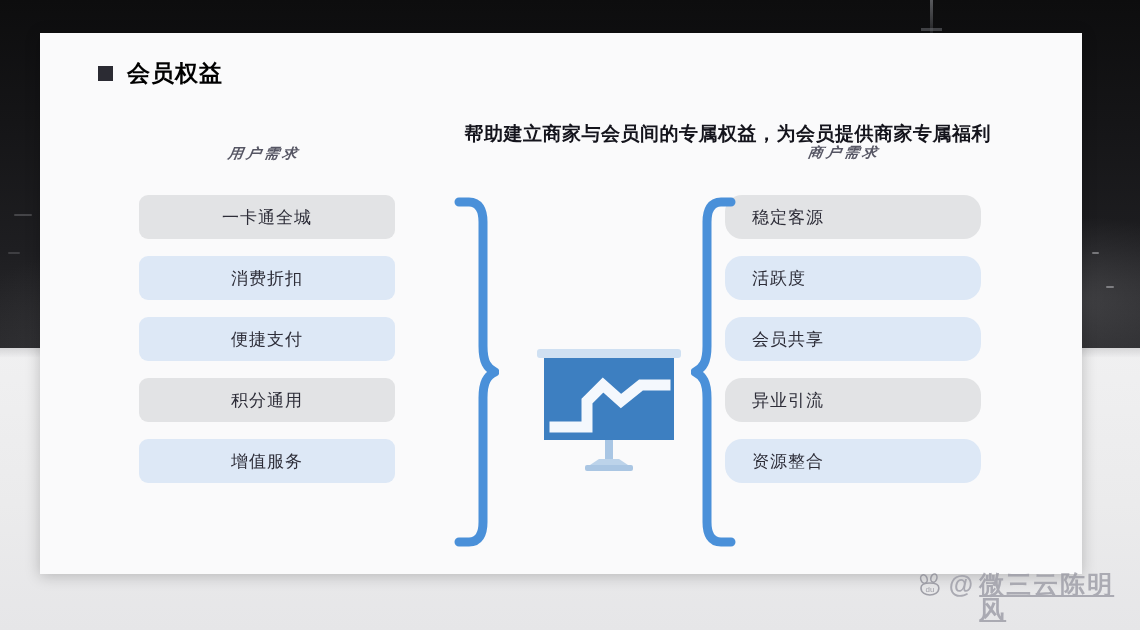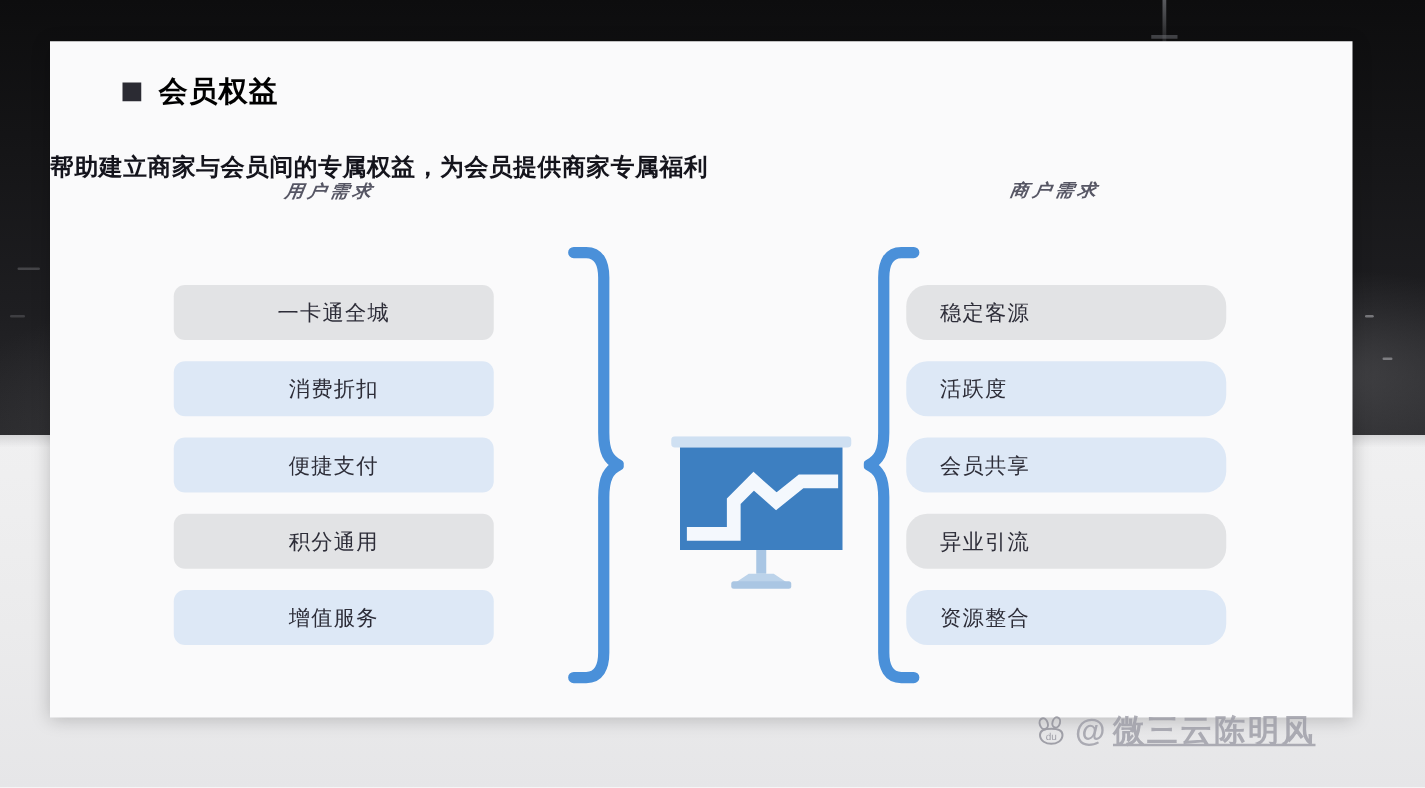--- a/index.html
+++ b/index.html
@@ -65,41 +65,41 @@
   .bullet{
     width:15px; height:15px; background:#2b2b33; display:block;
   }
   .heading-text{
     font-size:23px; font-weight:bold; color:#000000;
     letter-spacing:1px;
   }
 
   .subtitle{
     position:absolute; left:0; top:88px; width:951px;
-    text-align:left;
+    text-align:right;
     font-size:19px; font-weight:bold; color:#14141c;
     letter-spacing:.5px;
   }
 
   
   .hand{
     position:absolute;
     font-family:"DejaVu Serif",serif;
     font-size:15px; font-weight:bold;
     color:#3a3a4a;
     font-style:italic;
     letter-spacing:3px;
     transform:skewX(-8deg) scaleY(.92);
     opacity:.85;
   }
   .hand.left{ left:188px; top:111px; }
   .hand.right{ left:768px; top:110px; }
 
   
-  .col{ position:absolute; width:256px;margin-top:33px; }
+  .col{ position:absolute; width:256px; }
   .col.left{ left:99px; top:162px; }
   .col.right{ left:685px; top:162px; }
 
   .pill{
     height:44px; border-radius:9px;
     display:flex; align-items:center;
     font-size:17px; color:#2d2d38;
     margin-bottom:17px;
     letter-spacing:1px;
   }
@@ -184,21 +184,21 @@
 
       <path d="M26 78 H58 V52 L74 36 L92 52 L112 36 H136" fill="none" stroke="#f4f8fd" stroke-width="11" stroke-linecap="square" stroke-linejoin="miter"></path>
 
       <rect x="76" y="91" width="8" height="19" fill="#a9c6e4"></rect>
       <path d="M58 118 L70 110 H90 L102 118 Z" fill="#bcd3ea"></path>
       <rect x="56" y="116" width="48" height="6" rx="2" fill="#aac6e3"></rect>
     </svg>
 
   </div>
 
-  <div style="position:absolute;left:828px;top:572px;display:flex;align-items:flex-end;gap:6px;opacity:.78;">
+  <div style="position:absolute;left:917px;top:572px;display:flex;align-items:flex-start;gap:6px;opacity:.78;">
     <svg width="26" height="26" viewBox="0 0 26 26">
       <ellipse cx="7" cy="7" rx="3.2" ry="4.4" transform="rotate(-18 7 7)" fill="none" stroke="#8c8c96" stroke-width="1.6"></ellipse>
       <ellipse cx="17" cy="6" rx="3" ry="4.2" transform="rotate(16 17 6)" fill="none" stroke="#8c8c96" stroke-width="1.6"></ellipse>
       <path d="M4 16 C4 12 9 11 13 11 C17 11 22 12 22 16 C22 21 17 23 13 23 C9 23 4 21 4 16 Z" fill="none" stroke="#8c8c96" stroke-width="1.6"></path>
       <text x="13" y="20" font-size="8" font-family="Liberation Sans, sans-serif" fill="#8c8c96" text-anchor="middle">du</text>
     </svg>
     <span style="font-size:25px;font-weight:bold;color:#9a9aa4;line-height:1;">@</span>
     <span style="font-size:25px;font-weight:bold;color:#9a9aa4;letter-spacing:2px;line-height:1;text-decoration:underline;">微三云陈明风</span>
   </div>
 

